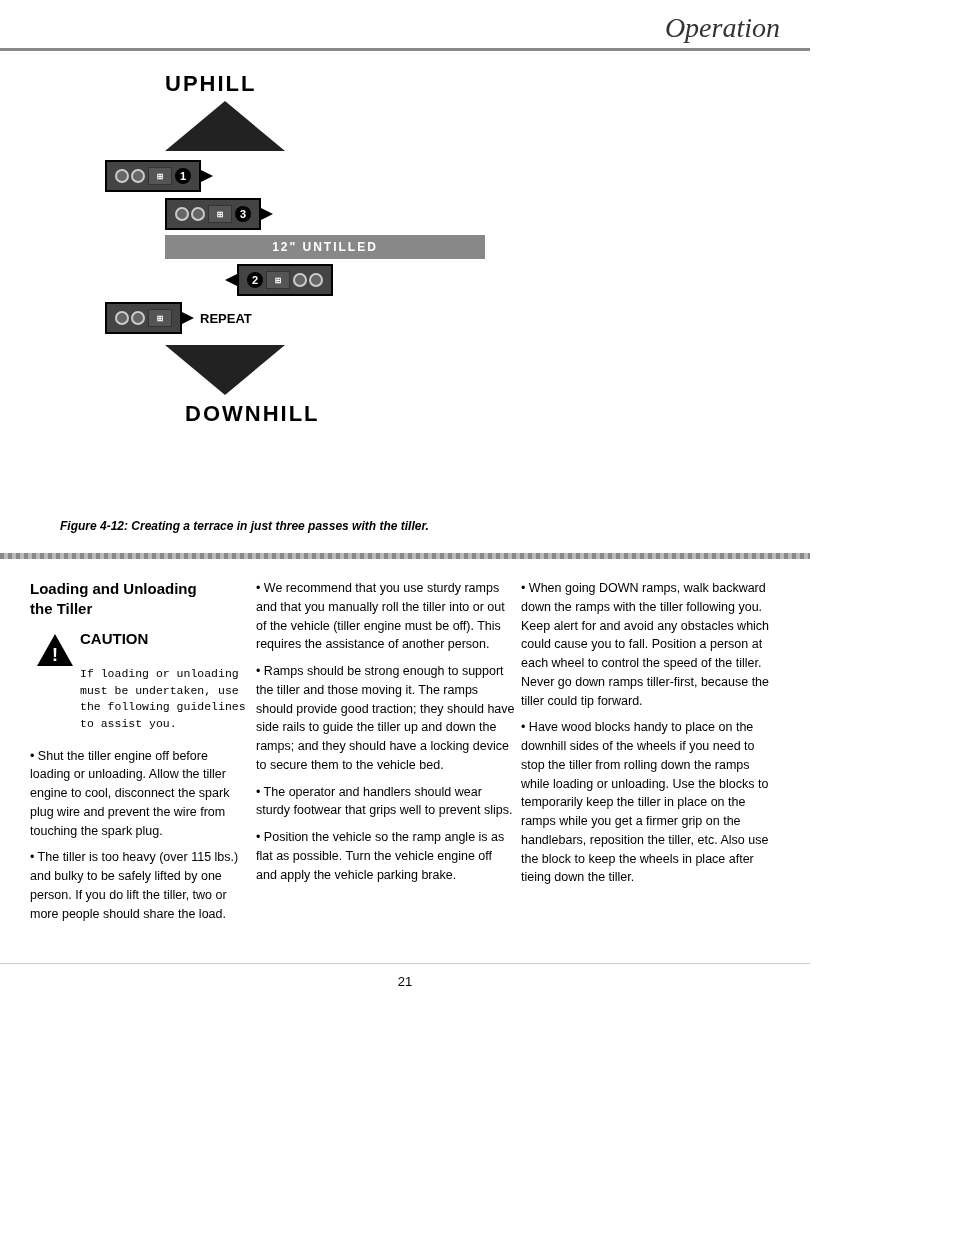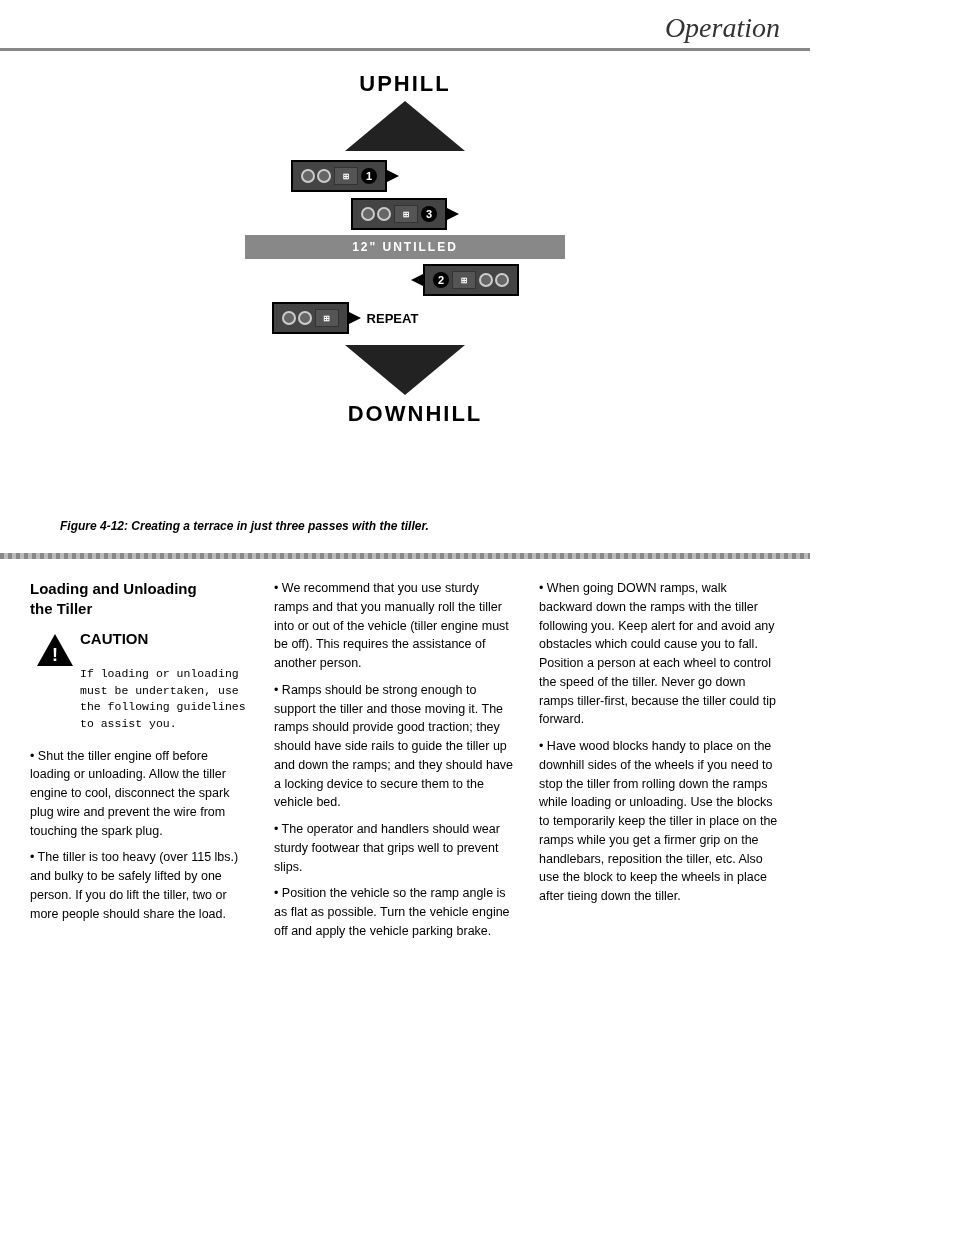--- a/index.html
+++ b/index.html
@@ -77,21 +77,21 @@
     .divider {
       height: 6px;
       background: repeating-linear-gradient(90deg, #888 0px, #888 4px, #bbb 4px, #bbb 8px);
       margin: 0 0 0 0;
     }
 
     
     .content-section {
       display: flex;
       padding: 20px 30px 20px 30px;
-      gap: 24px;
+      gap: 6px;
     }
 
     .col-left {
       width: 220px;
       flex-shrink: 0;
     }
 
     .col-middle {
       flex: 1;
       min-width: 0;
@@ -168,21 +168,21 @@
     .diagram-svg-container {
       display: flex;
       flex-direction: column;
       align-items: center;
       width: 100%;
     }
 
     .diagram-content {
       display: flex;
       flex-direction: column;
-      align-items: center;
+      align-items: flex-start;
       position: relative;
       width: 480px;
     }
 
     .pass1-row {
       display: flex;
       align-items: center;
       margin: 3px 0;
       position: relative;
       left: -60px;
@@ -415,14 +415,17 @@
 
     <div class="col-right">
       <div class="bullet-text">
         <p>• When going DOWN ramps, walk backward down the ramps with the tiller following you.  Keep alert for and avoid any obstacles which could cause you to fall. Position a person at each wheel to control the speed of the tiller. Never go down ramps tiller-first, because the tiller could tip forward.</p>
         <p>• Have wood blocks handy to place on the downhill sides of the wheels if you need to stop the tiller from rolling down the ramps while loading or unloading.  Use the blocks to temporarily keep the tiller in place on the ramps while you get a firmer grip on the handlebars, reposition the tiller, etc. Also use the block to keep the wheels in place after tieing down the tiller.</p>
       </div>
     </div>
 
   </div>
 
+  <div class="page-footer">
+    <span>21</span>
+  </div>
 
 </div>
 
 </body></html>

